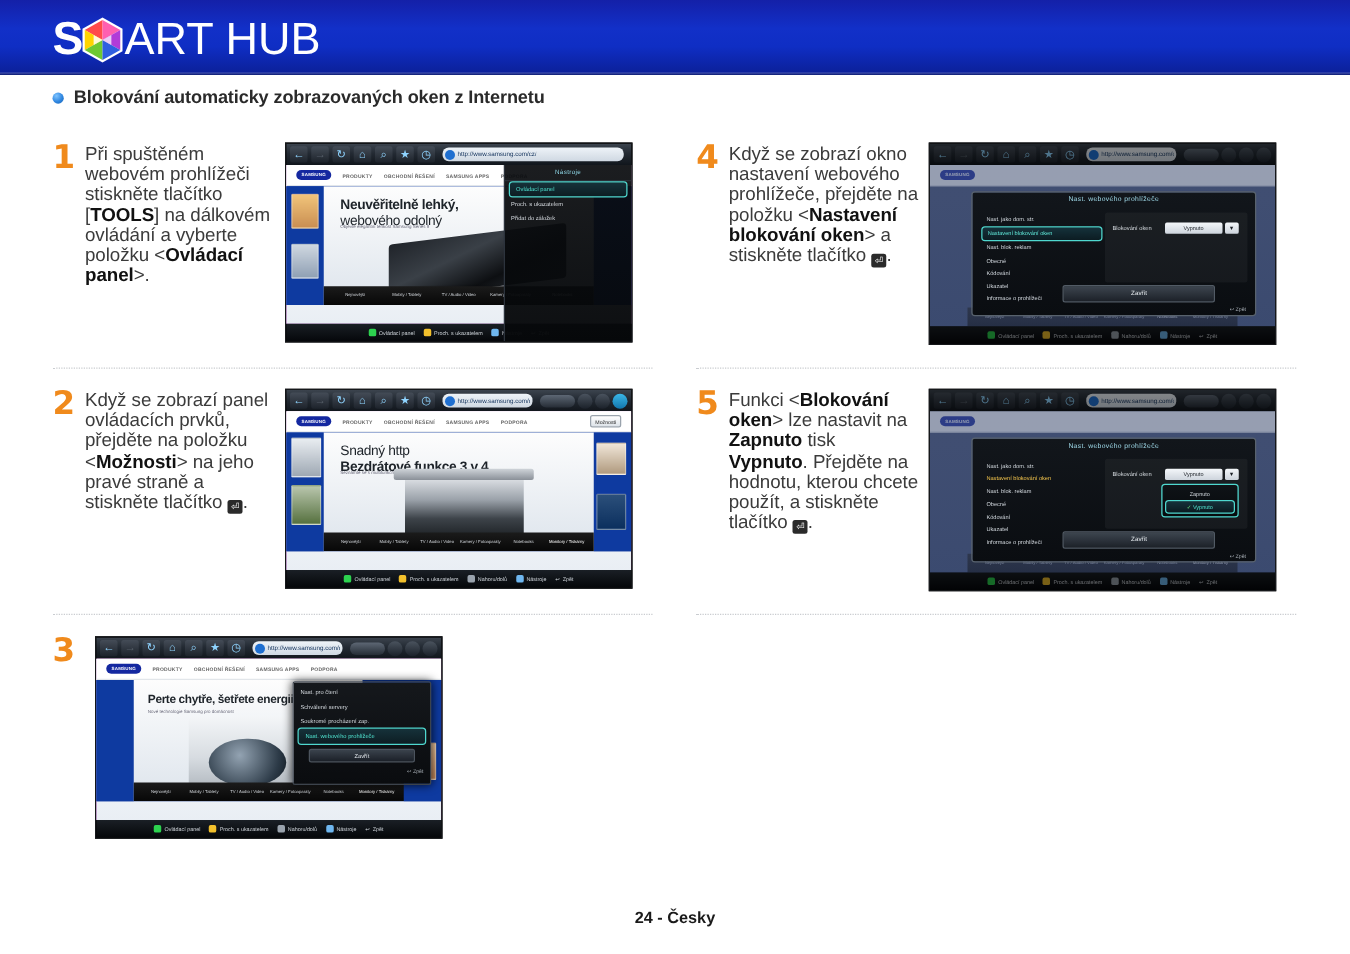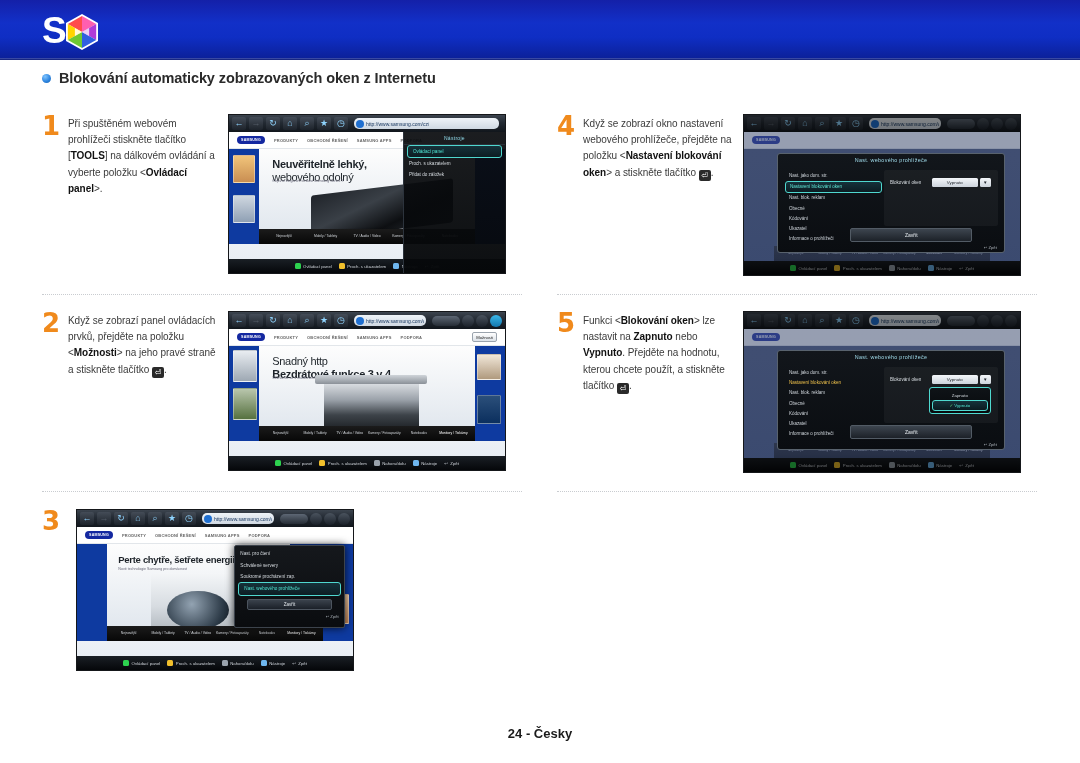--- a/index.html
+++ b/index.html
@@ -56,21 +56,21 @@
     position:absolute; display:flex; align-items:flex-start;
   }
   .step-num{
     width:26px; flex:0 0 26px;
     font-size:26px; font-weight:bold; color:#f08a1c;
     line-height:24px; text-align:left;
     font-family:"DejaVu Sans", sans-serif;
   }
   .step-text{
     width:152px; flex:0 0 152px;
-    font-size:10px; color:#3b3b3b; line-height:16.2px;
+    font-size:15px; color:#3b3b3b; line-height:16.2px;
     padding-top:2px; letter-spacing:-0.05px;
   }
   .step-text b{ color:#111; font-weight:bold; }
   .kbd{
     display:inline-block; width:12px; height:11px;
     background:#2a2a2a; border-radius:2px; position:relative; top:2px;
     vertical-align:baseline;
   }
   .kbd:before{
     content:"⏎"; color:#fff; font-size:8px; line-height:11px;
@@ -327,20 +327,21 @@
         <polygon points="17,3 17,19 2.8,11" fill="#ff4b4b"></polygon>
         <polygon points="17,3 31.2,11 17,19" fill="#ff5fb0"></polygon>
         <polygon points="2.8,11 17,19 2.8,27" fill="#ffd400"></polygon>
         <polygon points="31.2,11 31.2,27 17,19" fill="#b13bd8"></polygon>
         <polygon points="2.8,27 17,19 17,35" fill="#6ec832"></polygon>
         <polygon points="17,19 31.2,27 17,35" fill="#2f5fe0"></polygon>
         <polygon points="17,19 9.9,23 9.9,15" fill="#ffffff" opacity=".85"></polygon>
         <polygon points="17,19 24.1,15 24.1,23" fill="#ffffff" opacity=".75"></polygon>
       </svg>
     </span>
+    <span class="logo-rest">ART HUB</span>
   </div>
 </div>
 
 <div class="section-title">
   <span class="bullet-dot"></span>
   <span class="section-title-text">Blokování automaticky zobrazovaných oken z Internetu</span>
 </div>
 
 <div class="sep" style="left:42px;width:480px;top:294px;"></div>
 <div class="sep" style="left:42px;width:480px;top:491px;"></div>
@@ -688,21 +689,21 @@
       </div>
       <div class="dlg-btn">Zavřít</div>
       <div class="dlg-back">↩ <span>Zpět</span></div>
     </div>
   </div>
 </div>
 
 <div class="step" style="left:557px;top:311px;">
   <div class="step-num">5</div>
   <div class="step-text">
-    <span>Funkci &lt;</span><b>Blokování oken</b><span>&gt; lze nastavit na </span><b>Zapnuto</b><span> nebo </span><b>Vypnuto</b><span>. Přejděte na hodnotu, kterou chcete použít, a stiskněte tlačítko </span><span class="kbd"></span>.
+    <span>Funkci &lt;</span><b>Blokování oken</b><span>&gt; lze nastavit na </span><b>Zapnuto</b><span> tisk </span><b>Vypnuto</b><span>. Přejděte na hodnotu, kterou chcete použít, a stiskněte tlačítko </span><span class="kbd"></span>.
   </div>
   <div class="shot" style="width:278px;height:162px;margin-left:8px;">
     <div class="tvbar" style="opacity:.55;">
       <span class="ticon">←</span>
       <span class="ticon dim">→</span>
       <span class="ticon">↻</span>
       <span class="ticon">⌂</span>
       <span class="ticon">⌕</span>
       <span class="ticon">★</span>
       <span class="ticon">◷</span>

